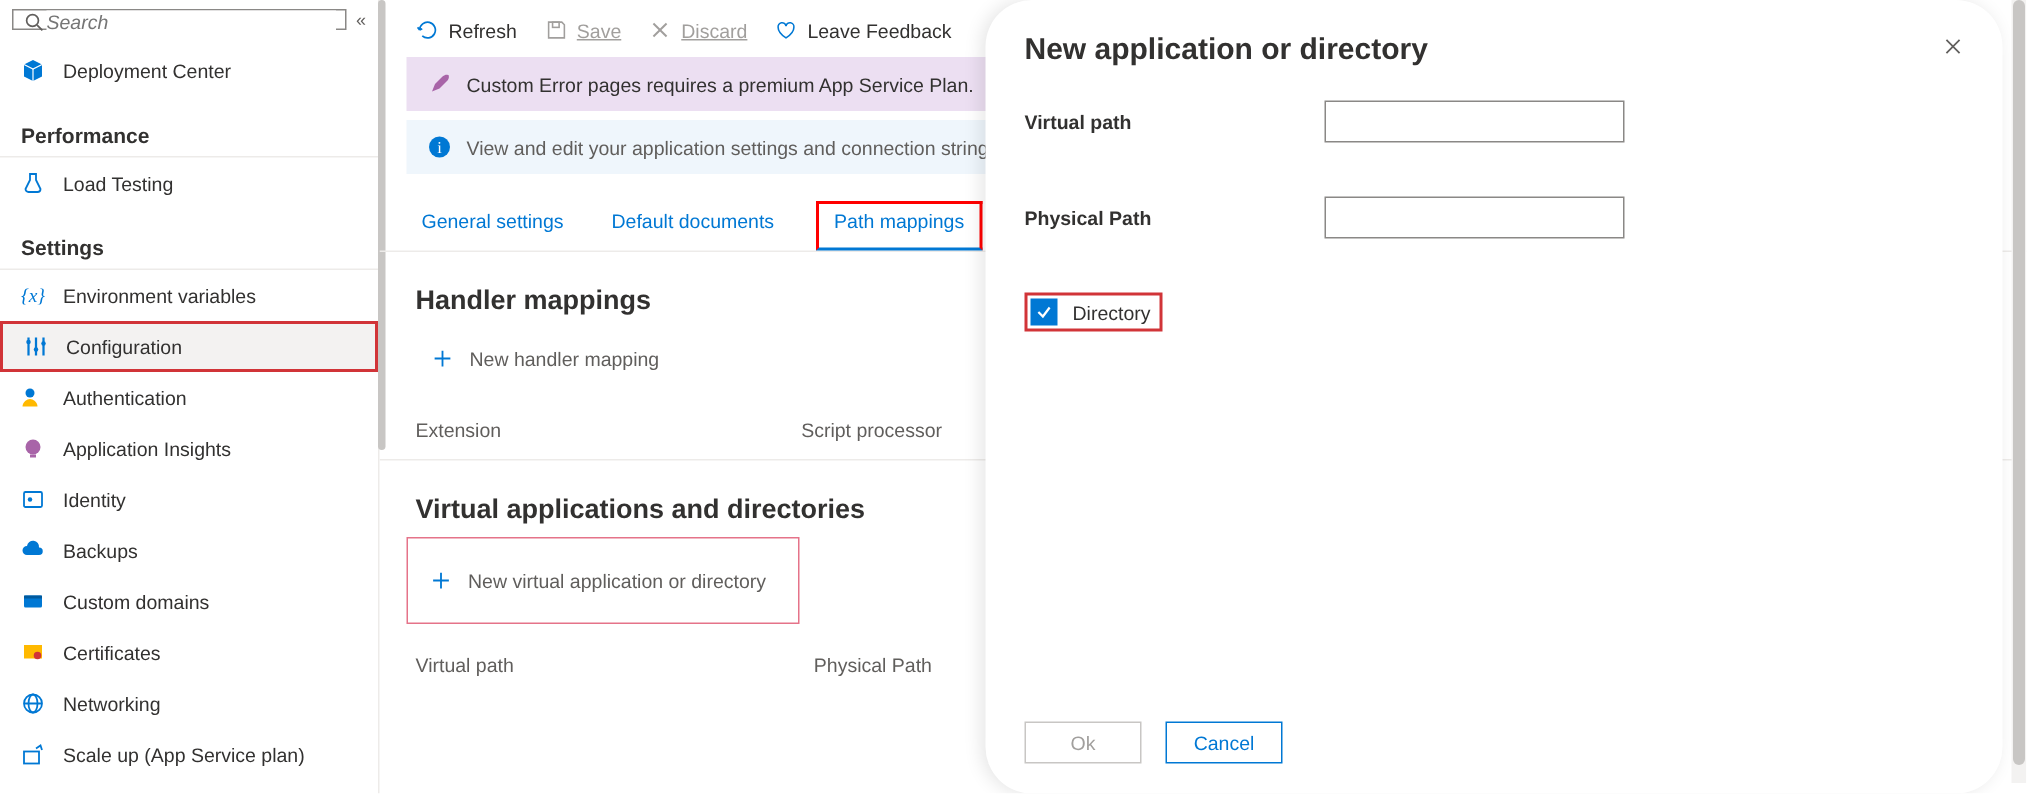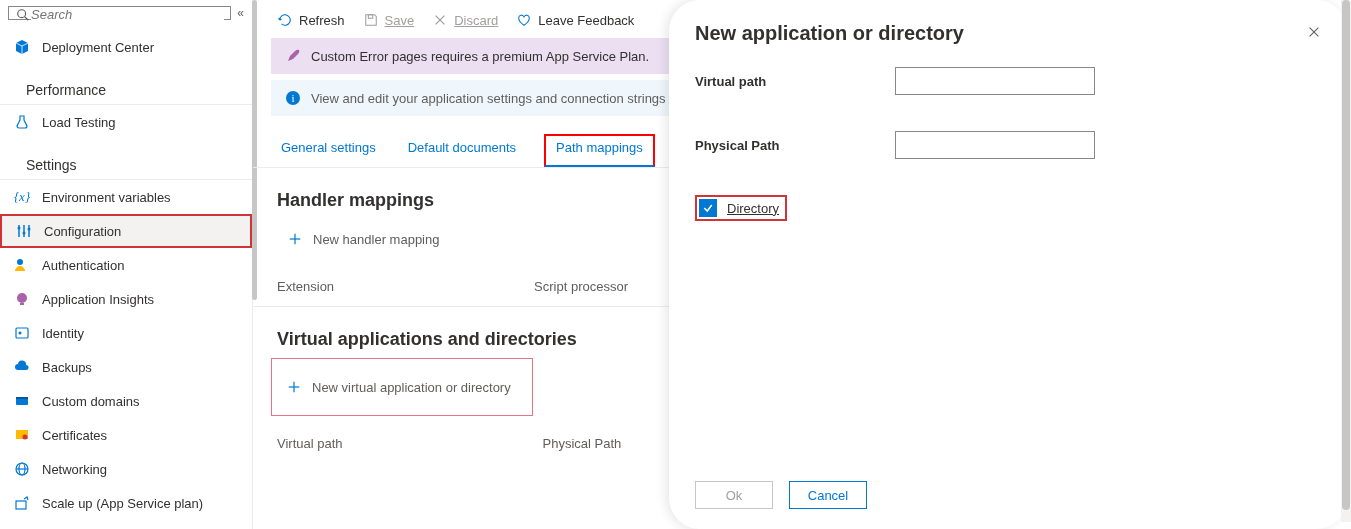--- a/index.html
+++ b/index.html
@@ -39,22 +39,22 @@
   .side-item {
     display: flex; align-items: center;
     height: 34px; padding: 0 14px; gap: 12px;
     cursor: pointer; color:#323130;
   }
   .side-item.selected {
     background:#f3f2f1;
     border: 2px solid #d13438;
   }
   .side-section {
-    padding: 18px 14px 6px 26px;
-    font-weight: 400; color:#323130; font-size:14px;
+    padding: 18px 14px 6px 14px;
+    font-weight: 700; color:#323130; font-size:14px;
     border-bottom: 1px solid #edebe9;
   }
   .icon { width: 16px; height: 16px; display:inline-flex; align-items:center; justify-content:center; flex-shrink:0; }
   
   .sidebar-scroll {
     position:absolute; right:-5px; top:0; width:5px; height:300px;
     background:#c8c6c4; border-radius:3px;
   }
   
   .main { flex:1; position:relative; overflow:hidden; }
@@ -99,40 +99,40 @@
   .add-link.boxed {
     border:1px solid #e57389; padding:20px 14px; width:262px;
   }
   .tbl-head {
     display:flex; gap:200px; padding: 20px 24px 12px 24px;
     border-bottom:1px solid #edebe9;
     color:#605e5c;
   }
   
   .panel {
-    position:absolute; top:0; right:4px; bottom:0;
+    position:absolute; top:0; right:16px; bottom:0;
     width:678px; background:#fff;
     box-shadow:-3px 0 12px rgba(0,0,0,.1);
     display:flex; flex-direction:column;border-radius:31px;
   }
   .panel-head {
     display:flex; justify-content:space-between; align-items:center;
     padding: 22px 26px 8px 26px;
   }
   .panel-head h1 { font-size:20px; font-weight:600; }
   .close-x { font-size:16px; color:#605e5c; cursor:pointer; }
   .panel-body { padding: 14px 26px; flex:1; }
   .form-row { display:flex; align-items:center; margin-bottom:36px; }
   .form-row label { width:200px; font-weight:600; font-size:13px; }
   .form-row input[type=text] {
     width:200px; height:28px; border:1px solid #8a8886; padding:0 6px;
   }
   .check-wrap {
     display:inline-flex; align-items:center; gap:10px;
-    border:2px solid #d13438; padding:2px 6px 2px 2px;text-decoration:underline;
+    border:2px solid #d13438; padding:2px 6px 2px 2px;
   }
   .chk {
     width:18px; height:18px; background:#0078d4; display:flex;
     align-items:center; justify-content:center; color:#fff; font-size:12px;
   }
   .panel-foot {
     display:flex; gap:16px; padding: 10px 26px 20px 26px;
   }
   .btn {
     min-width:78px; height:28px; border:1px solid #8a8886;

